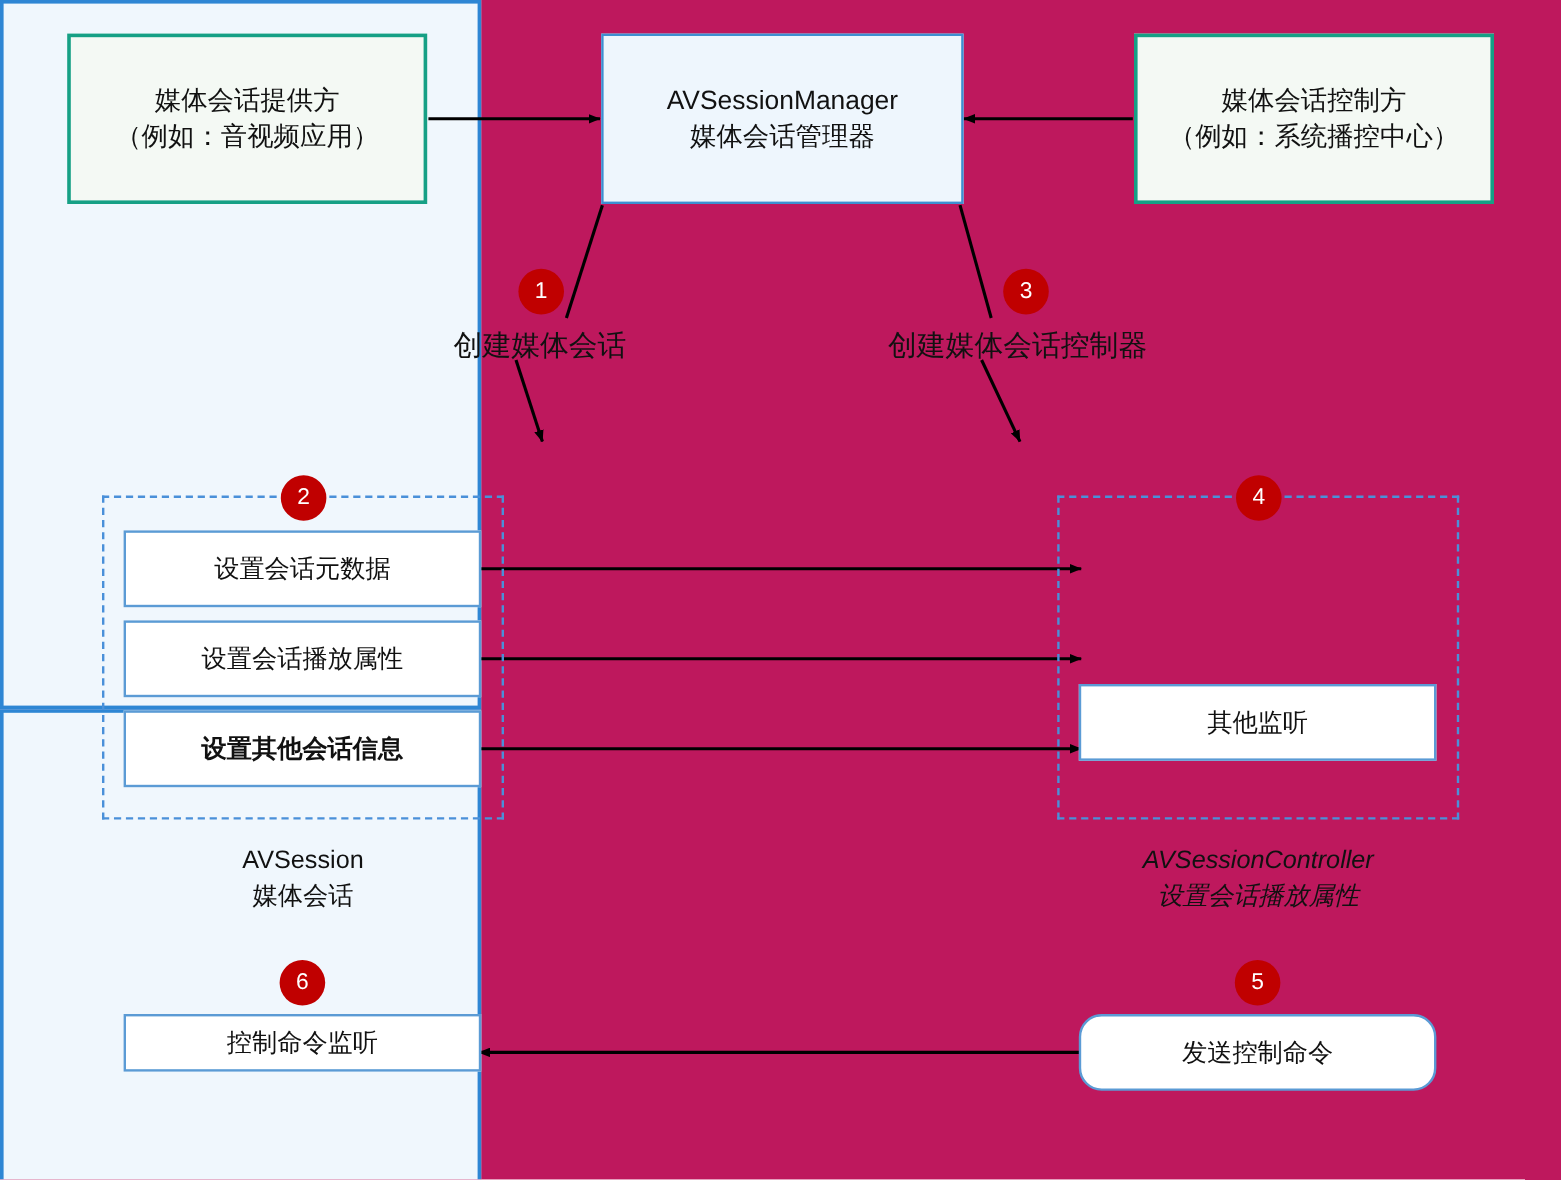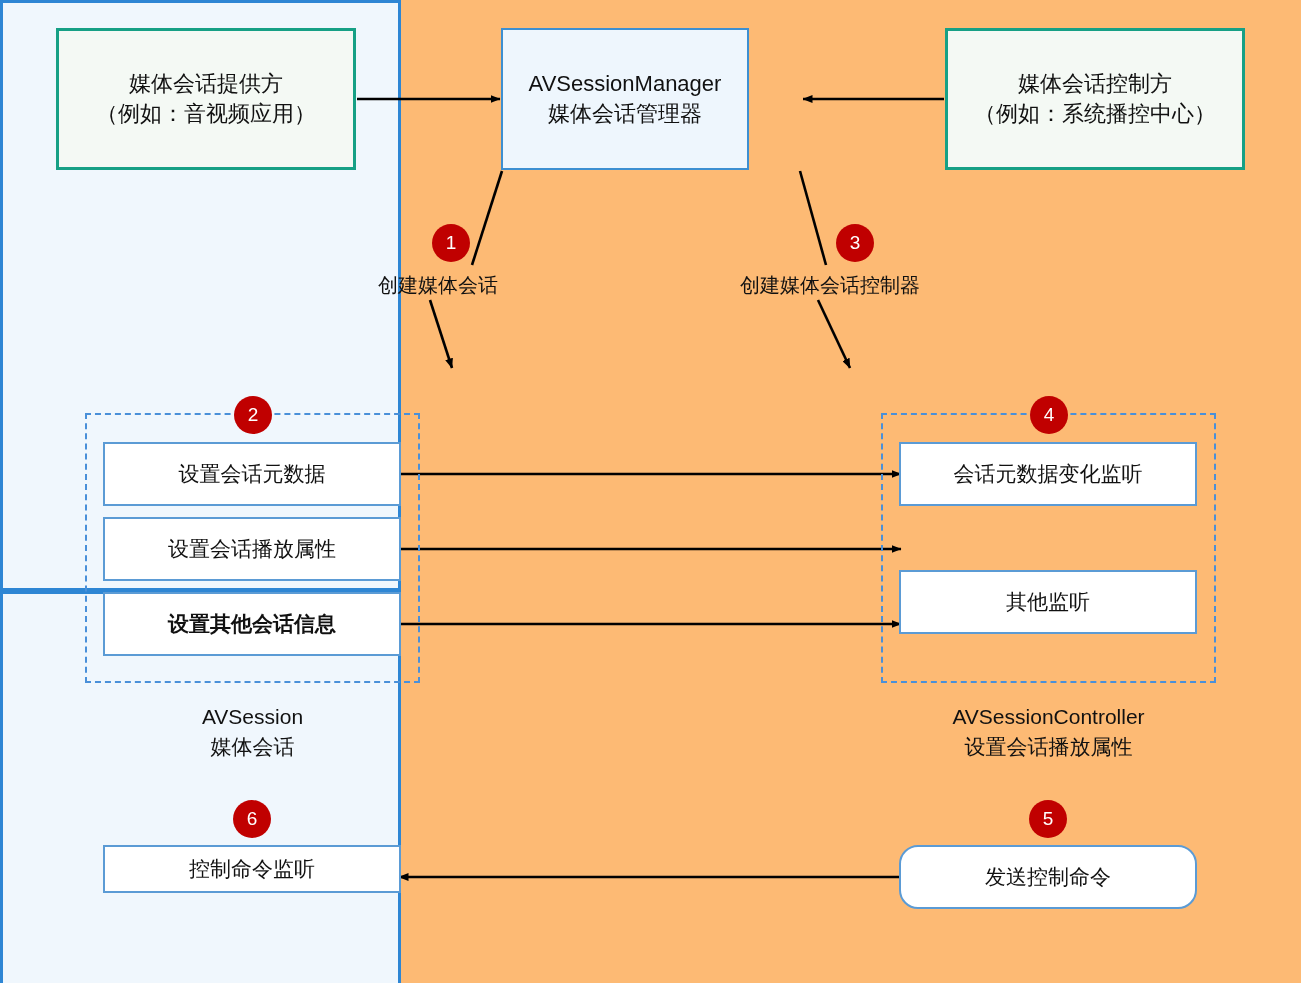--- a/index.html
+++ b/index.html
@@ -1,29 +1,29 @@
 <!DOCTYPE html>
 <html><head>
 <meta charset="utf-8">
 <style>
   html,body{margin:0;padding:0;background:#ffffff;}
   body{font-family:"Liberation Sans","DejaVu Sans",sans-serif;}
-  #stage{position:relative;width:1301px;height:983px;background:#fdba74;overflow:hidden;}
+  #stage{position:relative;width:1301px;height:983px;background:#be185d;overflow:hidden;}
   .box{position:absolute;box-sizing:border-box;display:flex;align-items:center;justify-content:center;text-align:center;}
   .lines{display:flex;flex-direction:column;align-items:center;justify-content:center;line-height:1.38;}
   .green-box{background:#f4f9f4;border:3px solid #16a085;font-size:22px;color:#111;}
   .mgr-box{background:#eef6fd;border:2px solid #3d8fd1;font-size:22px;color:#111;}
   .panel{background:#f0f7fd;border:3px solid #2e86d4;}
   .dashed{position:absolute;box-sizing:border-box;border:2px dashed #4a90d9;}
   .inner-box{position:absolute;box-sizing:border-box;background:#ffffff;border:2px solid #5b9bd5;
              display:flex;align-items:center;justify-content:center;text-align:center;font-size:21px;color:#111;}
   .panel-title{position:absolute;text-align:center;font-size:21px;color:#111;line-height:1.42;}
   .badge{position:absolute;width:38px;height:38px;border-radius:50%;background:#c00000;color:#fff;
          display:flex;align-items:center;justify-content:center;font-size:19px;z-index:6;}
-  .edge-label{position:absolute;font-size:20px;color:#111;white-space:nowrap;z-index:5;}
+  .edge-label{position:absolute;font-size:24px;color:#111;white-space:nowrap;z-index:5;}
   svg.wires{position:absolute;left:0;top:0;width:1301px;height:983px;overflow:visible;pointer-events:none;}
 </style>
 </head>
 <body>
 
 <div id="stage">
 
   <svg class="wires">
     <defs>
       <marker id="ah" markerWidth="10" markerHeight="8" refX="9.5" refY="4" orient="auto" markerUnits="userSpaceOnUse">
@@ -48,21 +48,21 @@
     <line x1="901" y1="877" x2="399" y2="877" stroke="#000" stroke-width="2.6" marker-end="url(#ah)"></line>
   </svg>
 
   <div class="box green-box" style="left:56px;top:28px;width:300px;height:142px;">
     <div class="lines">
       <span>媒体会话提供方</span>
       <span>（例如：音视频应用）</span>
     </div>
   </div>
 
-  <div class="box mgr-box" style="left:501px;top:28px;width:248px;height:142px;align-items:center;">
+  <div class="box mgr-box" style="left:501px;top:28px;width:302px;height:142px;align-items:center;">
     <div class="lines">
       <span>AVSessionManager</span>
       <span>媒体会话管理器</span>
     </div>
   </div>
 
   <div class="box green-box" style="left:945px;top:28px;width:300px;height:142px;">
     <div class="lines">
       <span>媒体会话控制方</span>
       <span>（例如：系统播控中心）</span>
@@ -102,24 +102,23 @@
   <div class="inner-box" style="left:103px;top:845px;width:298px;height:48px;">控制命令监听</div>
 
   <div class="panel" style="left:851px;top:370px;width:395px;height:585px;"></div>
 
   <div class="dashed" style="left:881px;top:413px;width:335px;height:270px;"></div>
 
   <div class="badge" style="left:1030px;top:396px;">
     <span>4</span>
   </div>
 
-  <div class="inner-box" style="left:899px;top:442px;width:298px;height:64px;">会话元数据变化监听</div>
   <div class="inner-box" style="left:899px;top:570px;width:298px;height:64px;">其他监听</div>
 
-  <div class="panel-title" style="left:851px;top:702px;width:395px;">
+  <div class="panel-title" style="left:851px;top:702px;width:395px;font-style:italic;">
     <div>AVSessionController</div>
     <div>设置会话播放属性</div>
   </div>
 
   <div class="badge" style="left:1029px;top:800px;">
     <span>5</span>
   </div>
   <div class="inner-box" style="left:899px;top:845px;width:298px;height:64px;border-radius:19px;">发送控制命令</div>
 
 </div>

